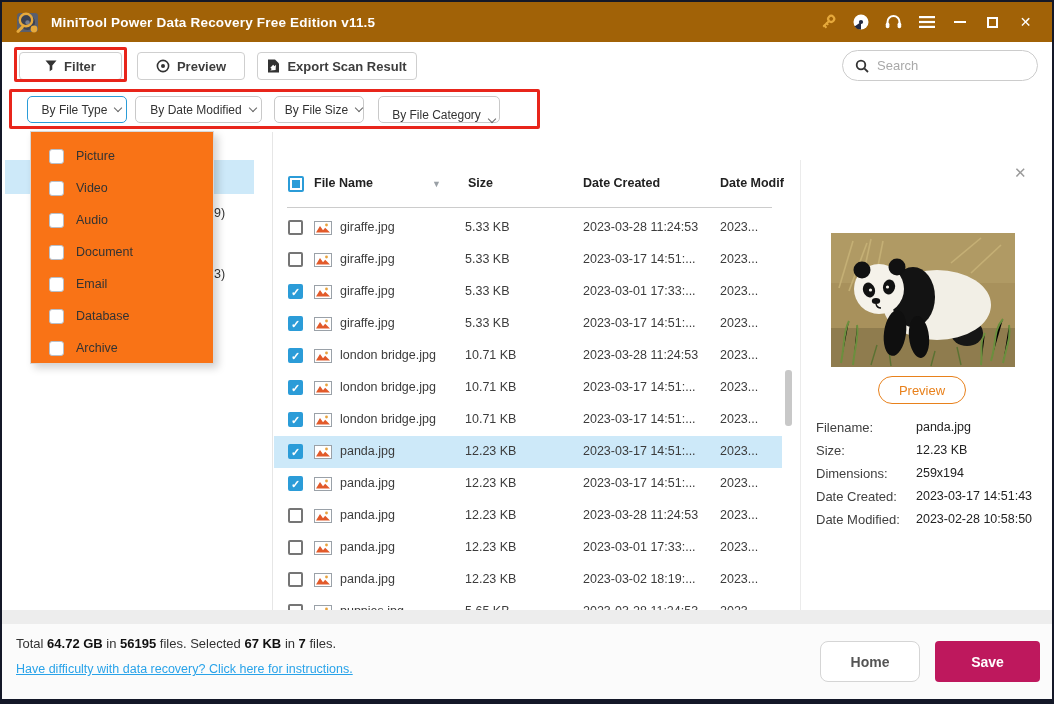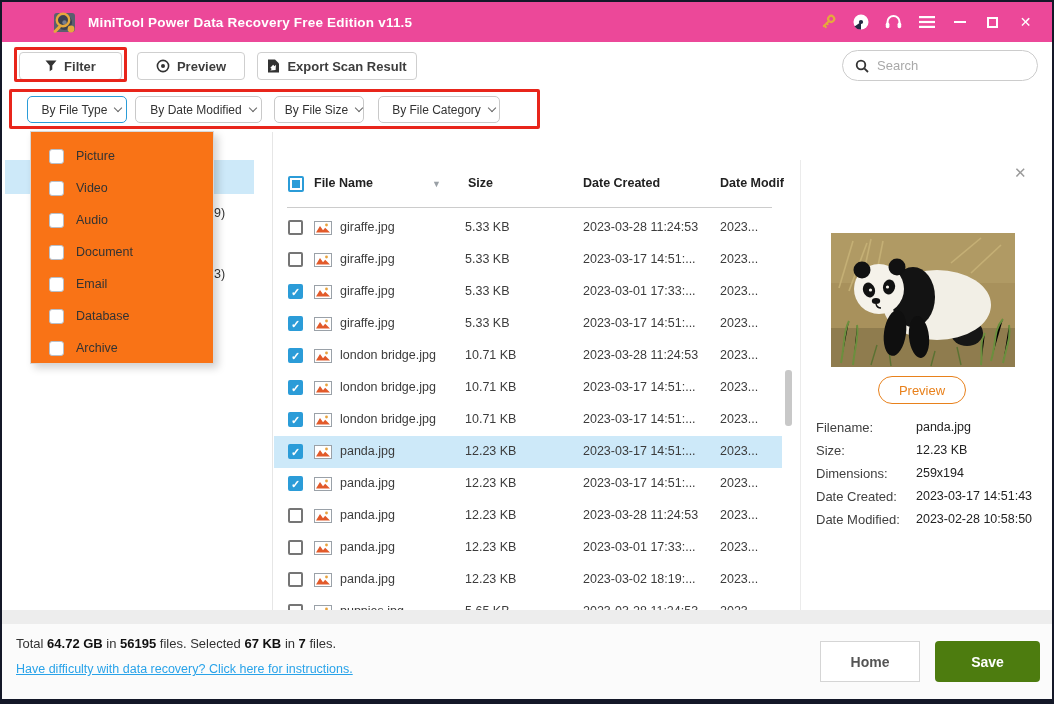--- a/index.html
+++ b/index.html
@@ -4,21 +4,21 @@
 <style>
   * { margin:0; padding:0; box-sizing:border-box; }
   html,body { background:#888; }
   body { font-family:"Liberation Sans", sans-serif; }
   .window{
     position:relative; width:1054px; height:704px; background:#fff;
     border:2px solid #141828; border-bottom-width:5px; overflow:hidden;
   }
   .abs{position:absolute;}
   
-  .titlebar{ left:0; top:0; width:100%; height:40px; background:#ec4899; display:flex; align-items:center;padding-left:37px; }
+  .titlebar{ left:0; top:0; width:100%; height:40px; background:#a16207; display:flex; align-items:center; }
   .logo{ margin-left:12px; width:27px; height:27px; }
   .app-title{ color:#fff; font-weight:bold; font-size:13.5px; margin-left:10px; letter-spacing:.2px; }
   .tb-icons{ margin-left:auto; display:flex; align-items:center; gap:0; padding-right:10px; }
   .tb-btn{ width:33px; height:30px; display:flex; align-items:center; justify-content:center; cursor:pointer; }
   .min-glyph{ width:12px; height:2px; background:#fff; display:block; }
   .max-glyph{ width:11px; height:11px; border:2px solid #fff; display:block; }
   .close-glyph{ color:#fff; font-size:14px; }
   
   .toolbar{ left:0; top:40px; width:100%; height:46px; background:#fff; }
   .tool-btn{ position:absolute; height:28px; border:1px solid #cfcfcf; border-radius:4px; background:#fff;
@@ -75,22 +75,22 @@
   .drow{ display:flex; margin-bottom:8px; }
   .dlabel{ width:100px; font-size:13px; color:#404040; flex:0 0 auto; }
   .dvalue{ font-size:12.5px; color:#222; white-space:nowrap; }
   
   .footband{ left:0; top:608px; width:100%; height:14px; background:#ededed; }
   .footer{ left:0; top:622px; width:100%; height:75px; background:#fbfbfb; }
   .summary{ position:absolute; left:14px; top:12px; font-size:13px; color:#333; }
   .summary b{ font-weight:bold; color:#111; }
   .help-link{ position:absolute; left:14px; top:38px; font-size:12.5px; color:#29A3E9; text-decoration:underline; cursor:pointer; }
   .home-btn{ position:absolute; left:818px; top:17px; width:100px; height:41px; background:#fff; border:1px solid #d5d5d5;
-    border-radius:0; font-size:14px; font-weight:bold; color:#555; display:flex; align-items:center; justify-content:center; cursor:pointer; }
-  .save-btn{ position:absolute; left:933px; top:17px; width:105px; height:41px; background:#4d7c0f; border:none;
+    border-radius:8px; font-size:14px; font-weight:bold; color:#555; display:flex; align-items:center; justify-content:center; cursor:pointer; }
+  .save-btn{ position:absolute; left:933px; top:17px; width:105px; height:41px; background:#be185d; border:none;
     border-radius:4px; font-size:14px; font-weight:bold; color:#fff; display:flex; align-items:center; justify-content:center; cursor:pointer; }
 </style>
 </head>
 <body>
 
 <div class="window">
 
   <div class="abs titlebar">
     <svg class="logo" viewBox="0 0 27 27">
       <rect x="3" y="4" width="21" height="19" rx="3" fill="#5a5f6e"></rect>
@@ -179,21 +179,21 @@
       <span class="chev"></span>
   </button>
   <button class="fbtn" style="left:133px; width:127px;">
     <span>By Date Modified</span>
       <span class="chev"></span>
   </button>
   <button class="fbtn" style="left:272px; width:90px;">
     <span>By File Size</span>
       <span class="chev"></span>
   </button>
-  <button class="fbtn" style="left:376px; width:122px;">
+  <button class="fbtn" style="left:376px; width:122px;align-items:flex-end;">
     <span>By File Category</span>
       <span class="chev"></span>
   </button>
 
   <div class="annot" style="left:12px; top:45px; width:113px; height:35px;"></div>
   <div class="annot" style="left:7px; top:87px; width:531px; height:40px;"></div>
 
   <div class="abs sidebar-sel"></div>
   <div class="side-frag" style="top:204px;">9)</div>
   <div class="side-frag" style="top:265px;">3)</div>

